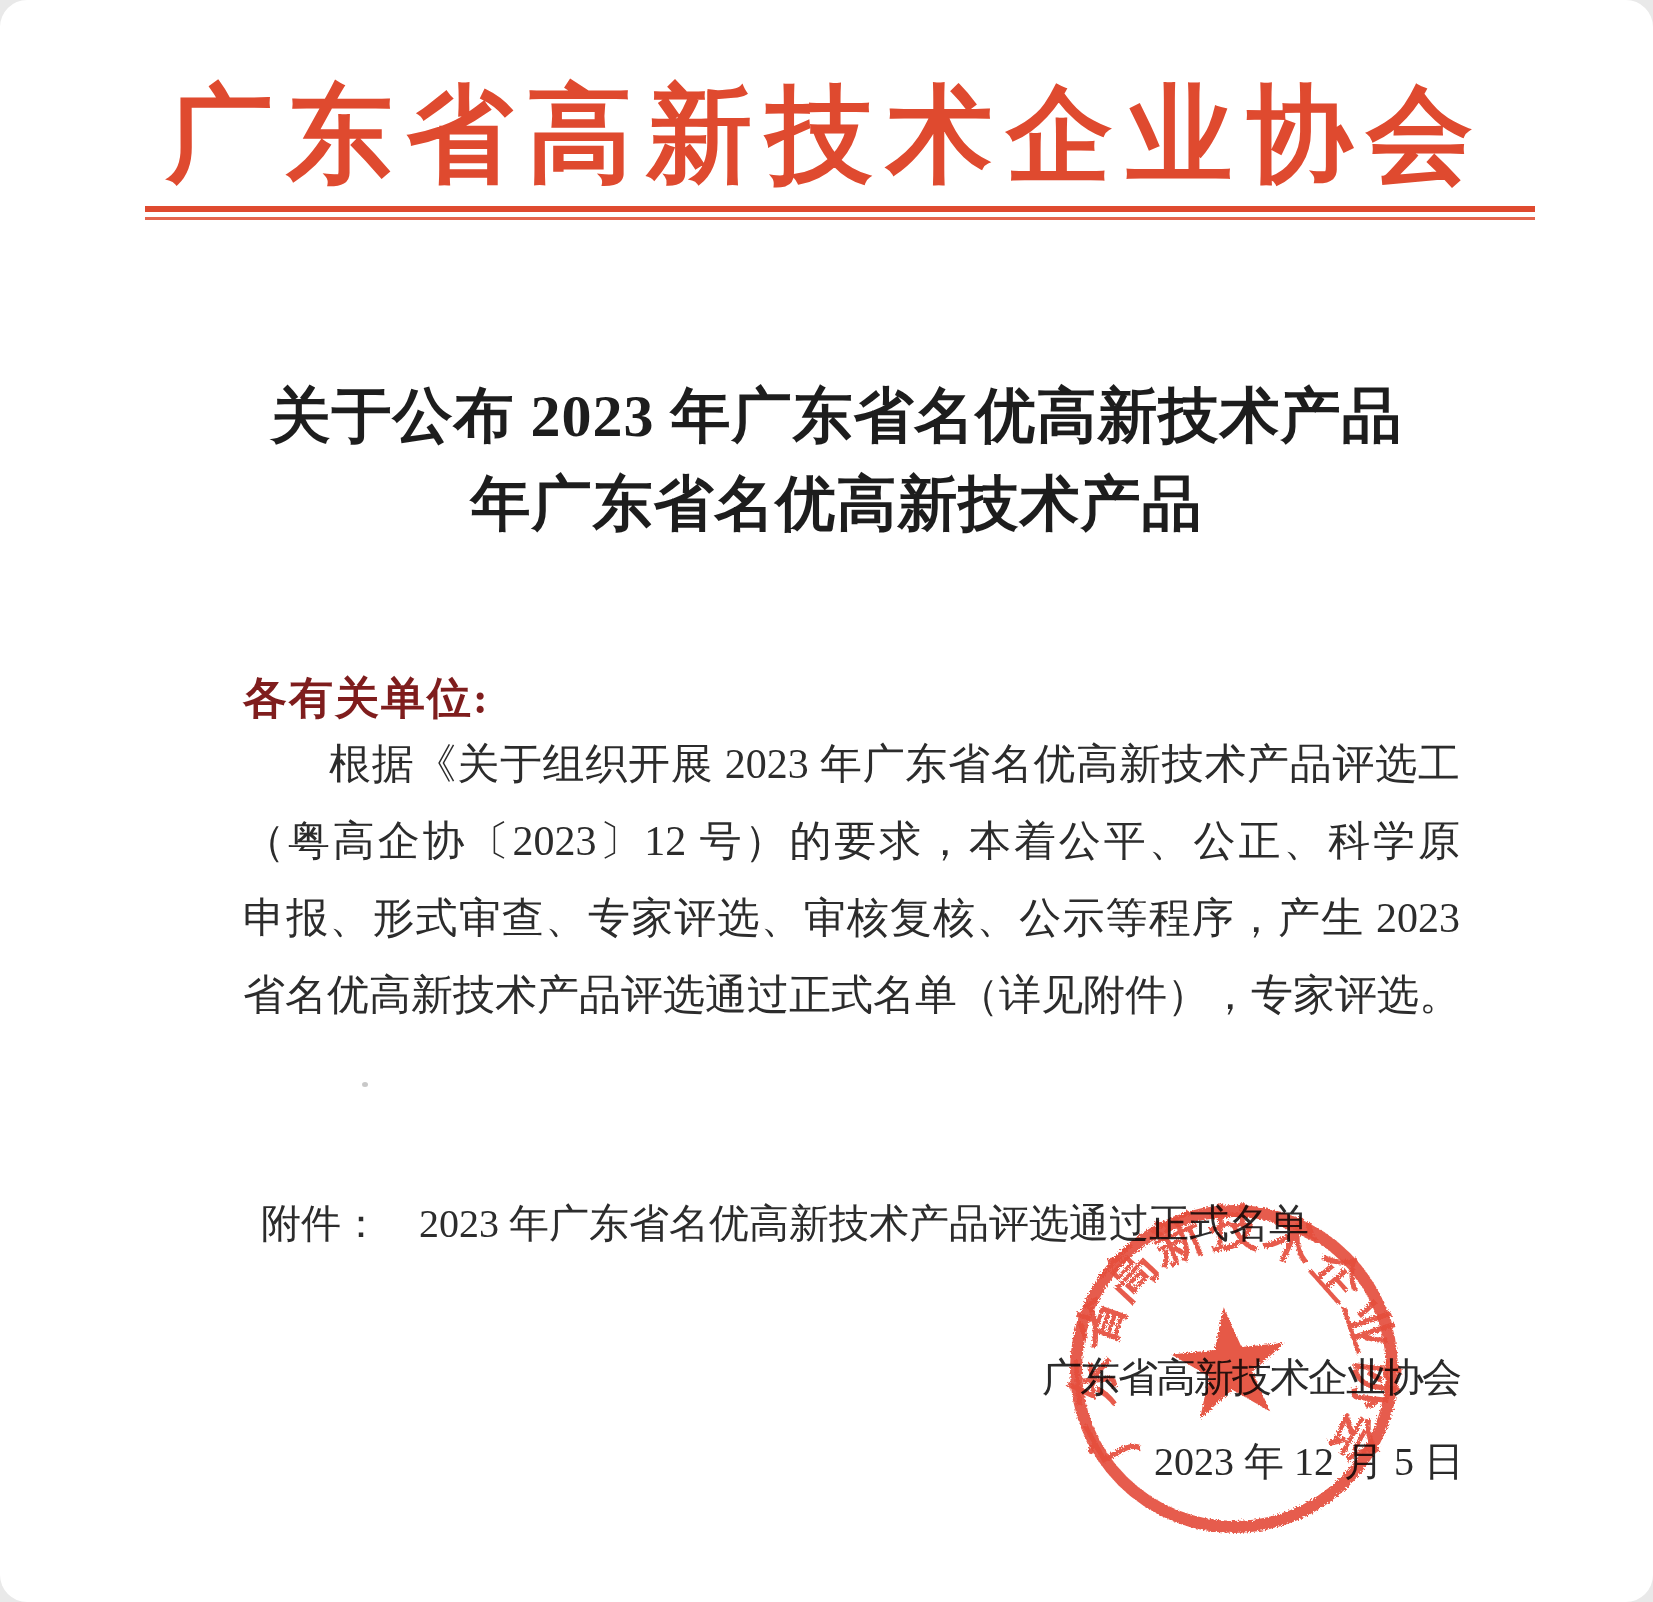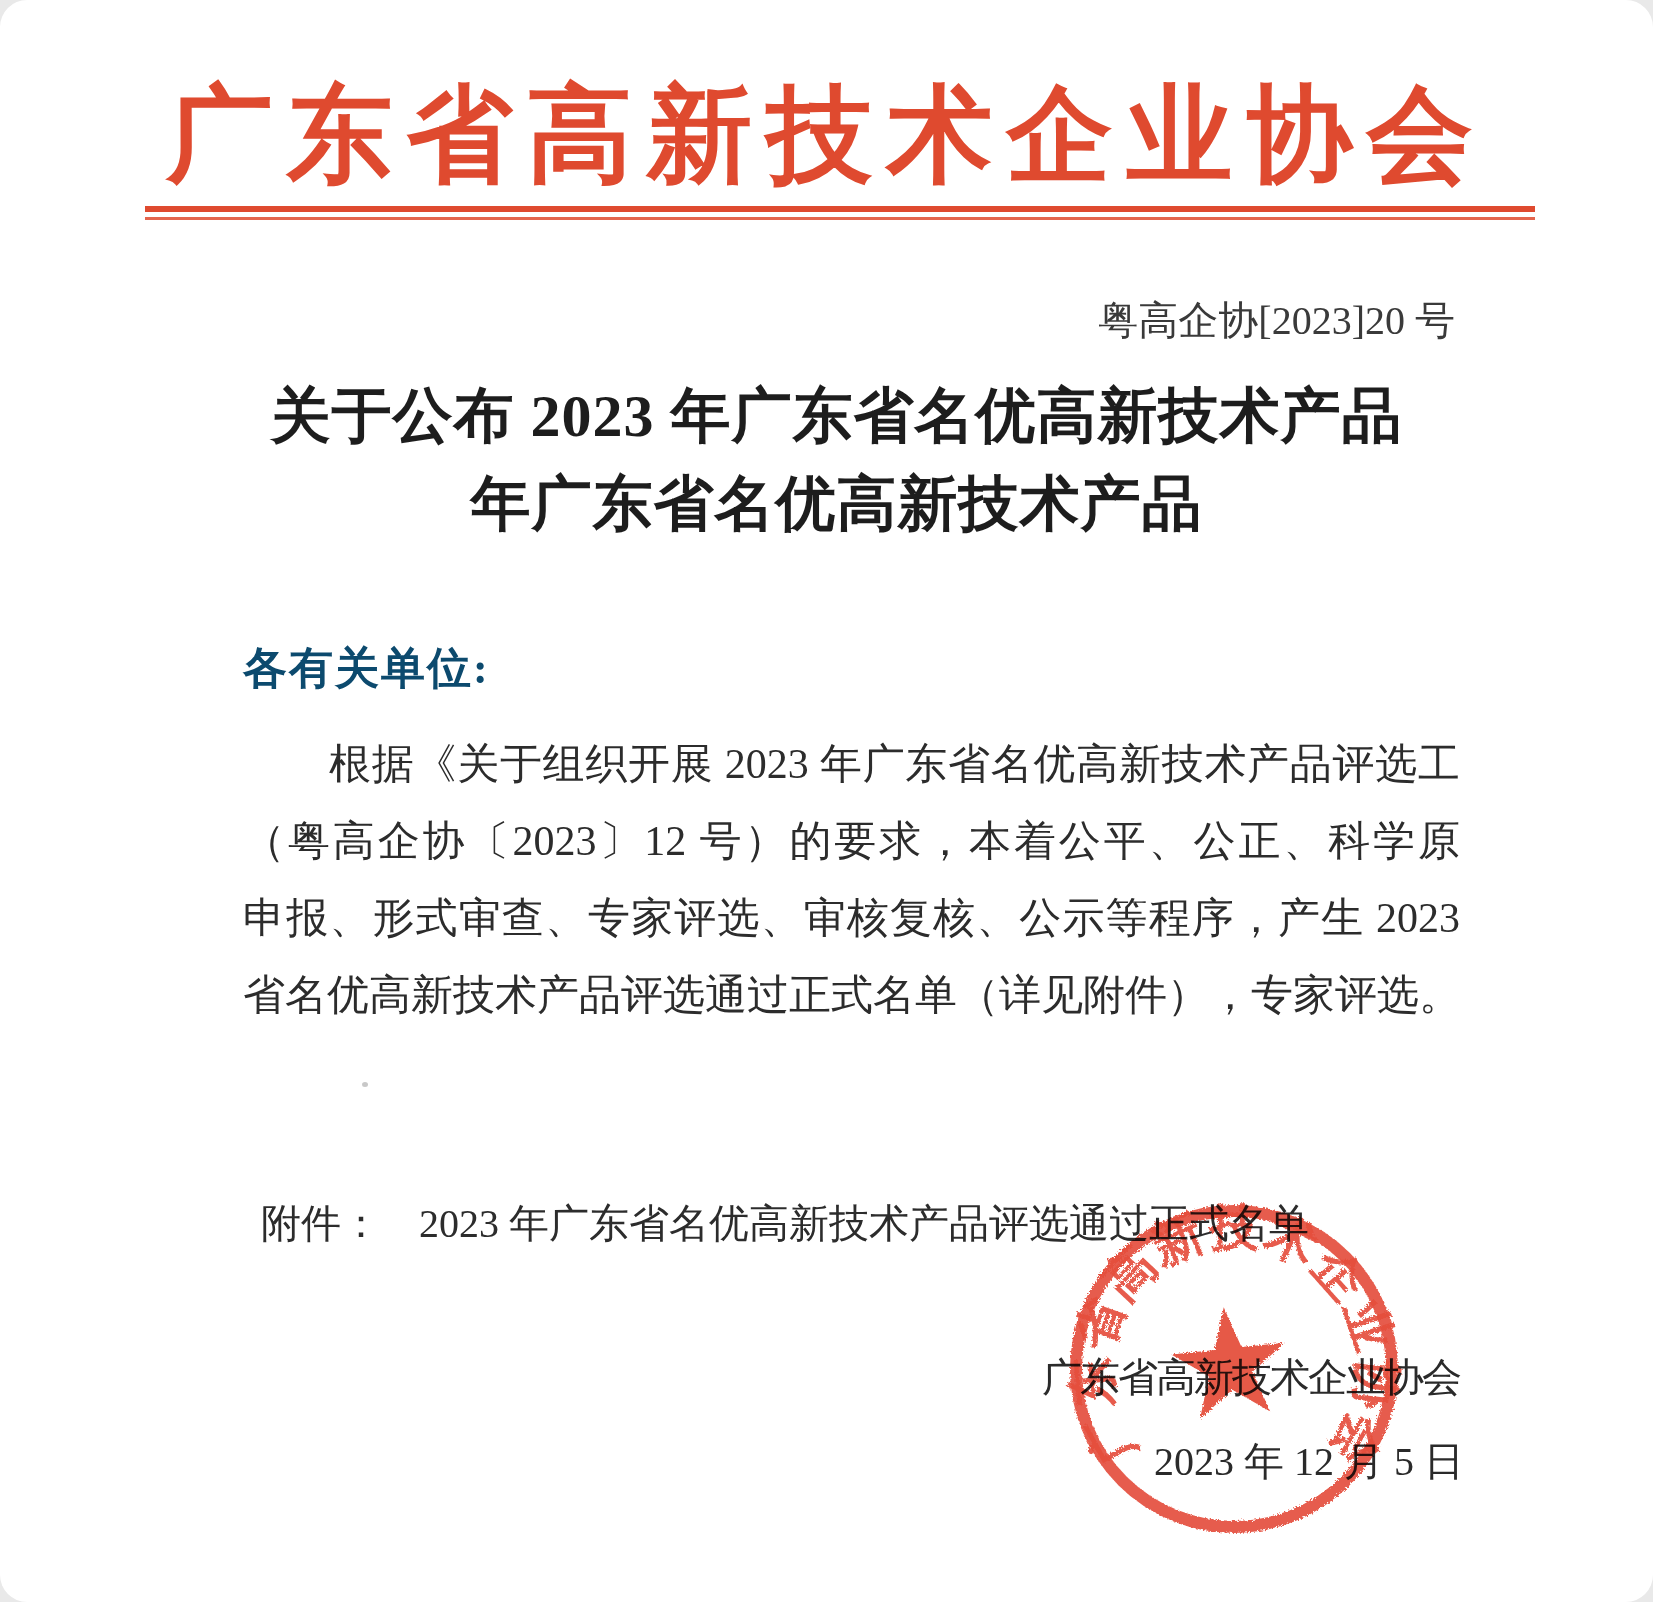--- a/index.html
+++ b/index.html
@@ -33,22 +33,22 @@
   }
   .doc-title{
     position:absolute;top:372px;left:0;width:100%;
     text-align:center;
     font-size:60px;line-height:88px;
     font-weight:700;color:#1d1d1d;
     letter-spacing:1px;
     padding-left:10px;
   }
   .salutation{
-    position:absolute;left:243px;top:639px;
-    font-size:44px;font-weight:700;color:#0c4a6e;
+    position:absolute;left:243px;top:669px;
+    font-size:44px;font-weight:700;color:#7f1d1d;
     letter-spacing:2px;
   }
   .body-para{
     position:absolute;left:243px;top:726px;width:1217px;
     font-size:42px;line-height:77px;color:#2c2c2c;
   }
   .body-line{height:77px;white-space:nowrap;}
   .body-line.just{
     white-space:normal;
     text-align:justify;
@@ -89,21 +89,20 @@
 </head>
 <body>
 
 <div class="page">
 
   <div class="org-header">广东省高新技术企业协会</div>
 
   <div class="rule rule-thick"></div>
   <div class="rule rule-thin"></div>
 
-  <div class="doc-number">粤高企协[2023]20 号</div>
 
   <div class="doc-title">
     <div>关于公布 2023 年广东省名优高新技术产品</div>
     <div>年广东省名优高新技术产品</div>
   </div>
 
   <div class="salutation">各有关单位:</div>
 
   <div class="body-para">
     <div class="body-line just indent">根据《关于组织开展 2023 年广东省名优高新技术产品评选工作的通知》</div>

